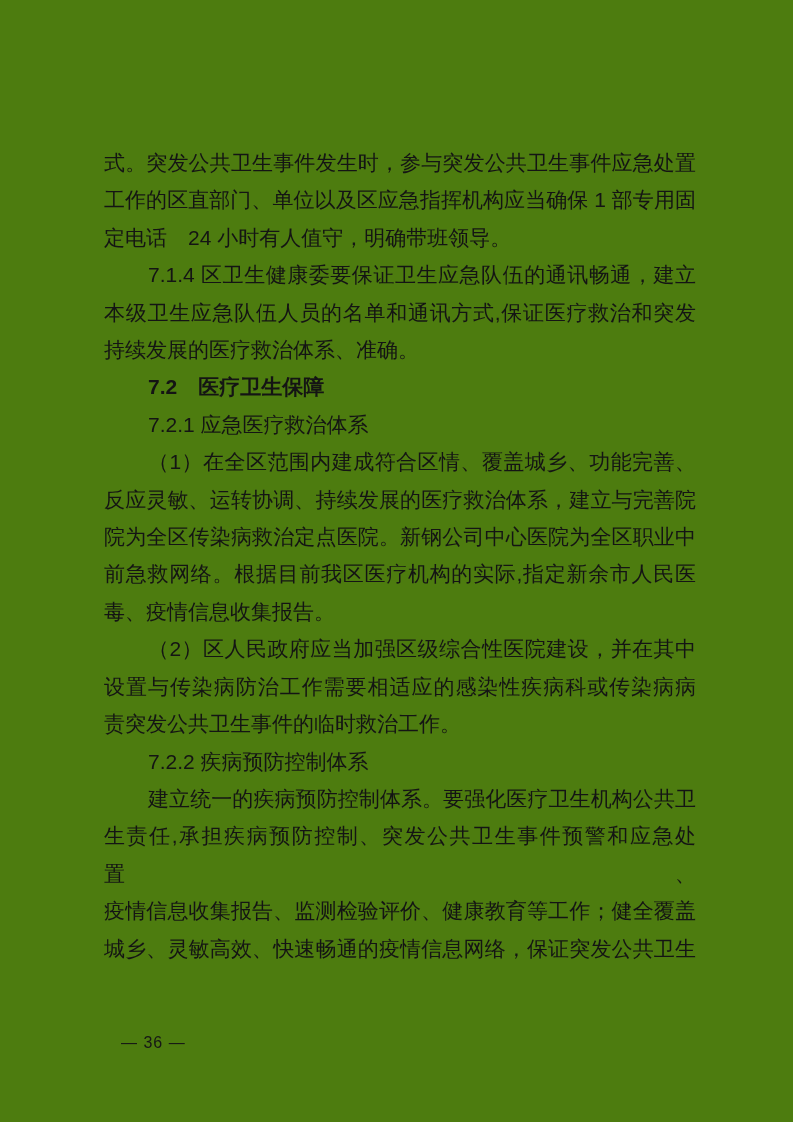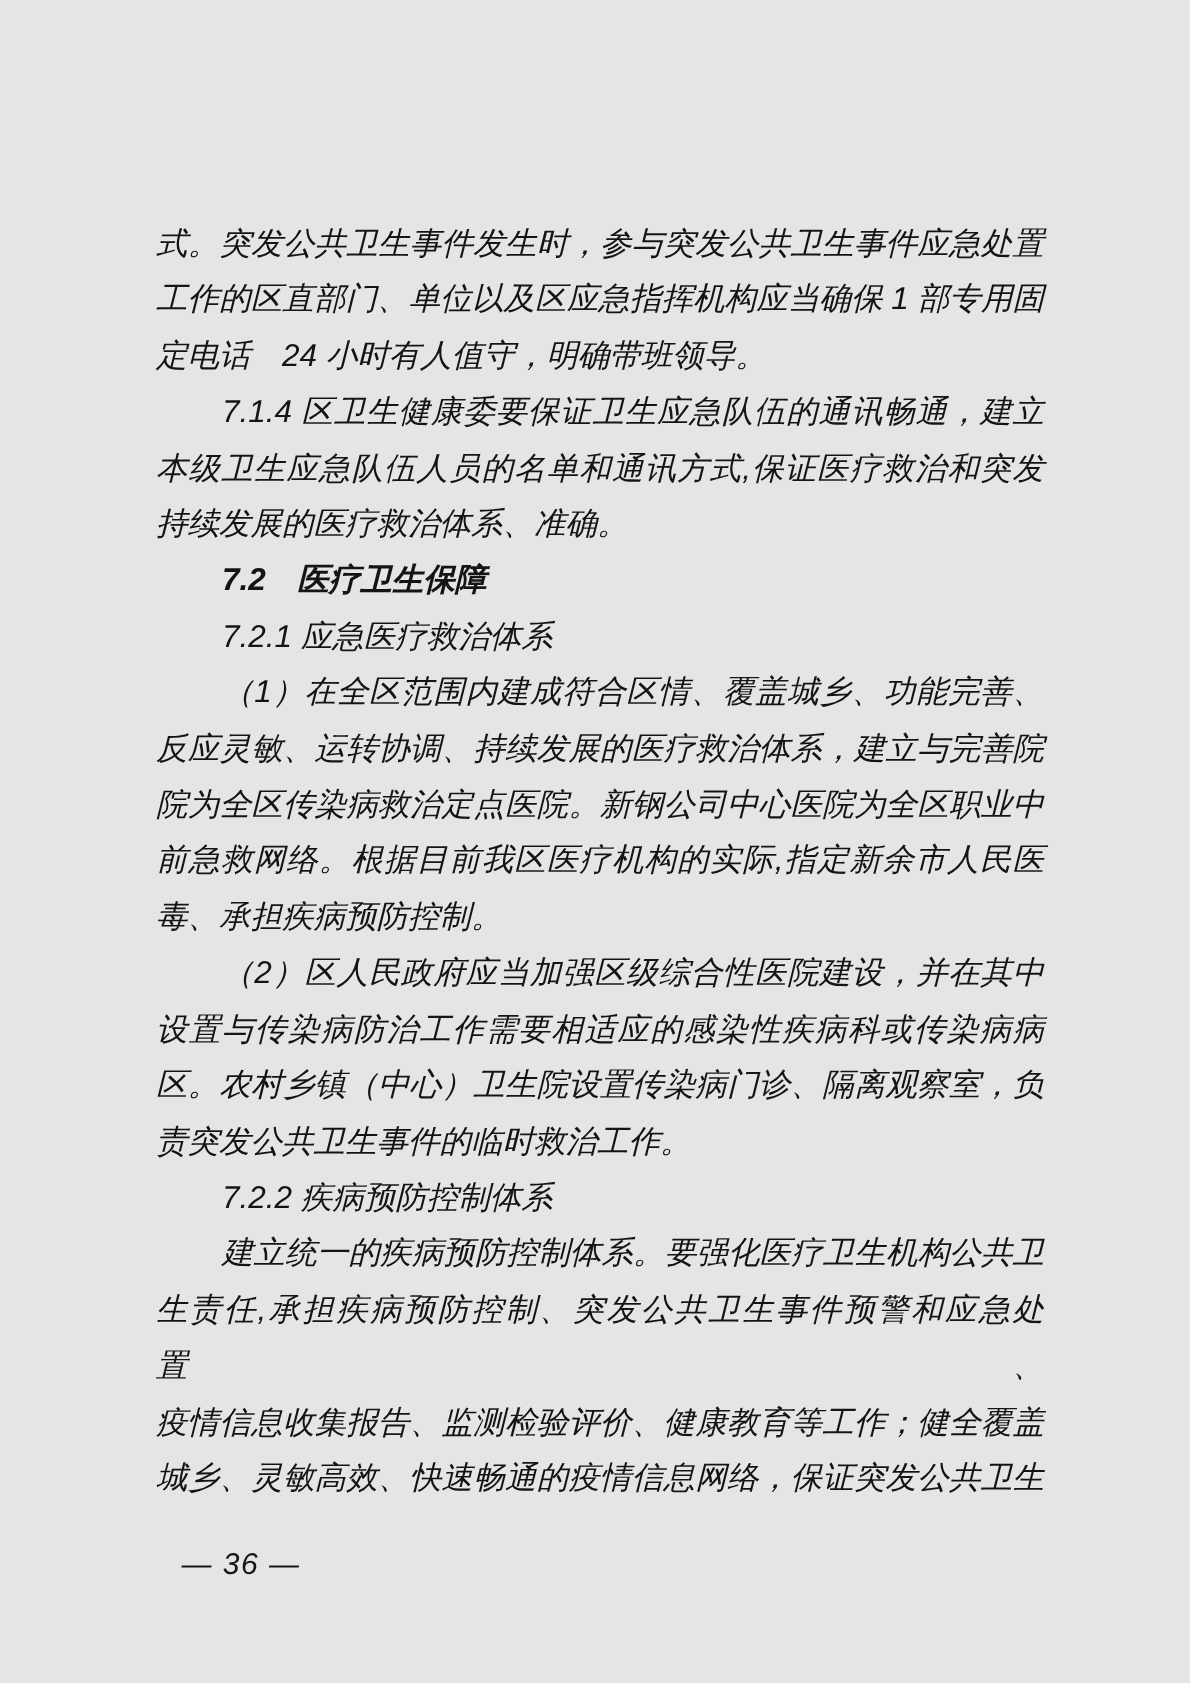--- a/index.html
+++ b/index.html
@@ -12,22 +12,21 @@
     position: relative;
     background: #ffffff;
     font-family: "Liberation Sans", sans-serif;
     overflow: hidden;
   }
   .page {
     position: absolute;
     left: 0; top: 0;
     width: 793px;
     height: 1122px;
-    background: #e5e5e5;
-    font-style: italic;
+    background: #4d7c0f;
   }
   .doc-body {
     position: absolute;
     left: 104px;
     top: 144px;
     width: 592px;
     color: #141414;
     font-size: 21px;
     line-height: 37.4px;
     text-align: justify;
@@ -50,21 +49,21 @@
   .indent {
     text-indent: 44px;
   }
   .h-bold {
     font-weight: 700;
   }
   .footer {
     position: absolute;
     left: 121px;
     top: 1031px;
-    font-size: 20px;
+    font-size: 16px;
     line-height: 24px;
     color: #161616;
     letter-spacing: 1px;
   }
 </style>
 </head>
 <body>
 
 <div class="page">
 
@@ -84,27 +83,26 @@
 
     <p class="last indent h-bold">7.2　医疗卫生保障</p>
 
     <p class="last indent">7.2.1 应急医疗救治体系</p>
 
     <section>
       <p class="full indent">（1）在全区范围内建成符合区情、覆盖城乡、功能完善、</p>
       <p class="full">反应灵敏、运转协调、持续发展的医疗救治体系，建立与完善院</p>
       <p class="full">院为全区传染病救治定点医院。新钢公司中心医院为全区职业中</p>
       <p class="full">前急救网络。根据目前我区医疗机构的实际,指定新余市人民医</p>
-      <p class="last">毒、承担疾病预防控制。</p>
+      <p class="last">毒、疫情信息收集报告。</p>
     </section>
 
     <section>
       <p class="full indent">（2）区人民政府应当加强区级综合性医院建设，并在其中</p>
       <p class="full">设置与传染病防治工作需要相适应的感染性疾病科或传染病病</p>
-      <p class="full">区。农村乡镇（中心）卫生院设置传染病门诊、隔离观察室，负</p>
       <p class="last">责突发公共卫生事件的临时救治工作。</p>
     </section>
 
     <p class="last indent">7.2.2 疾病预防控制体系</p>
 
     <section>
       <p class="full indent">建立统一的疾病预防控制体系。要强化医疗卫生机构公共卫</p>
       <p class="full">生责任,承担疾病预防控制、突发公共卫生事件预警和应急处置、</p>
       <p class="full">疫情信息收集报告、监测检验评价、健康教育等工作；健全覆盖</p>
       <p class="full">城乡、灵敏高效、快速畅通的疫情信息网络，保证突发公共卫生</p>

